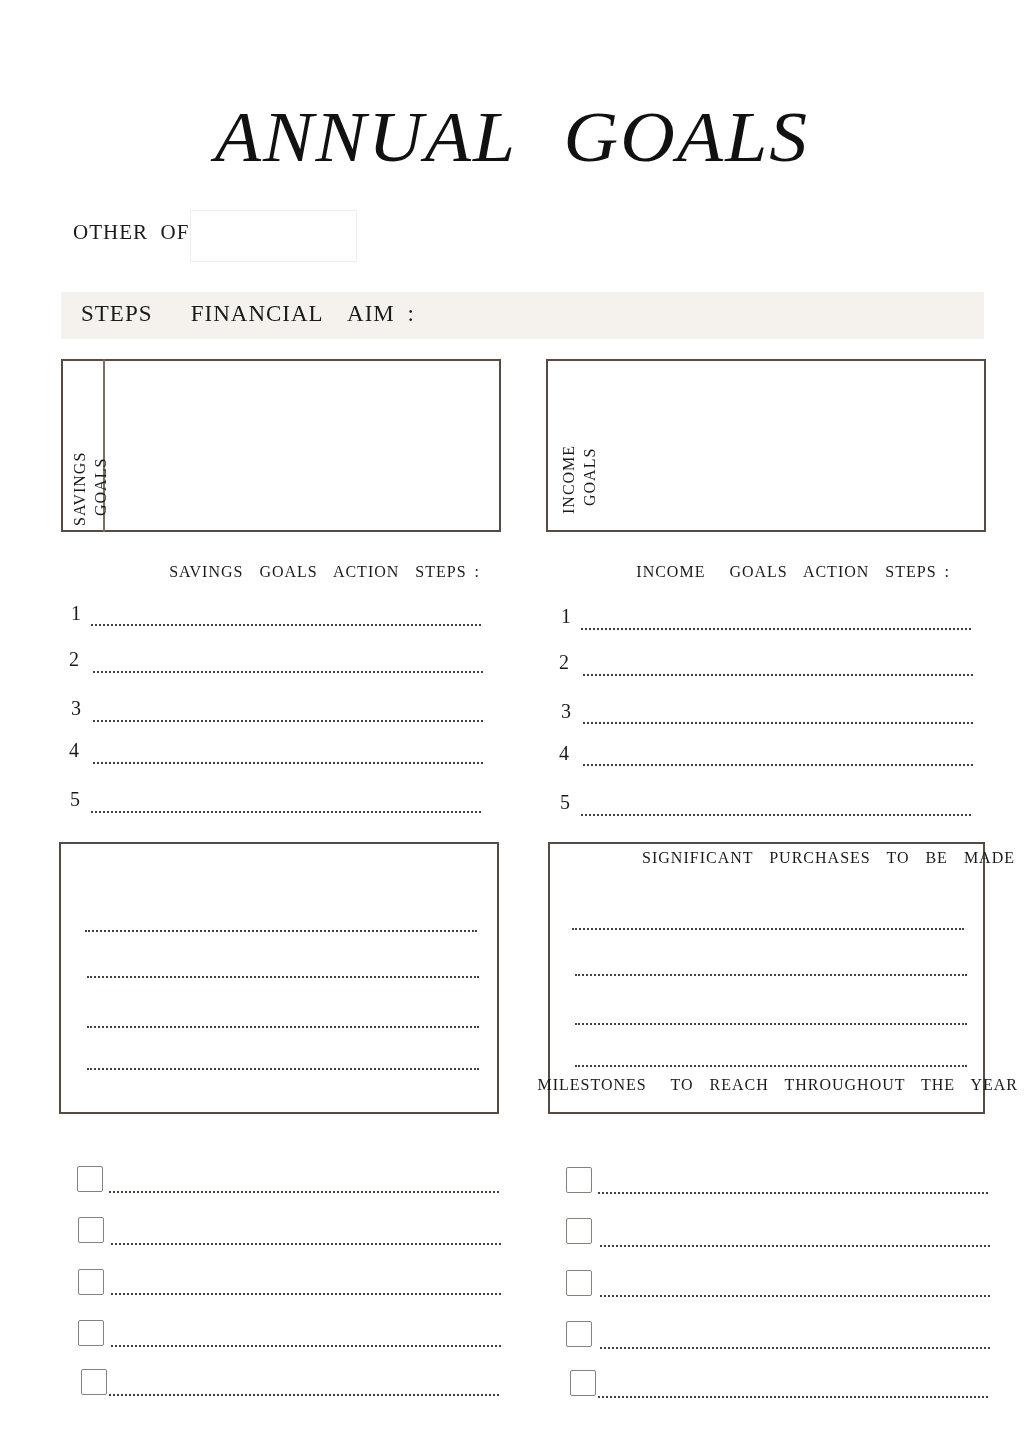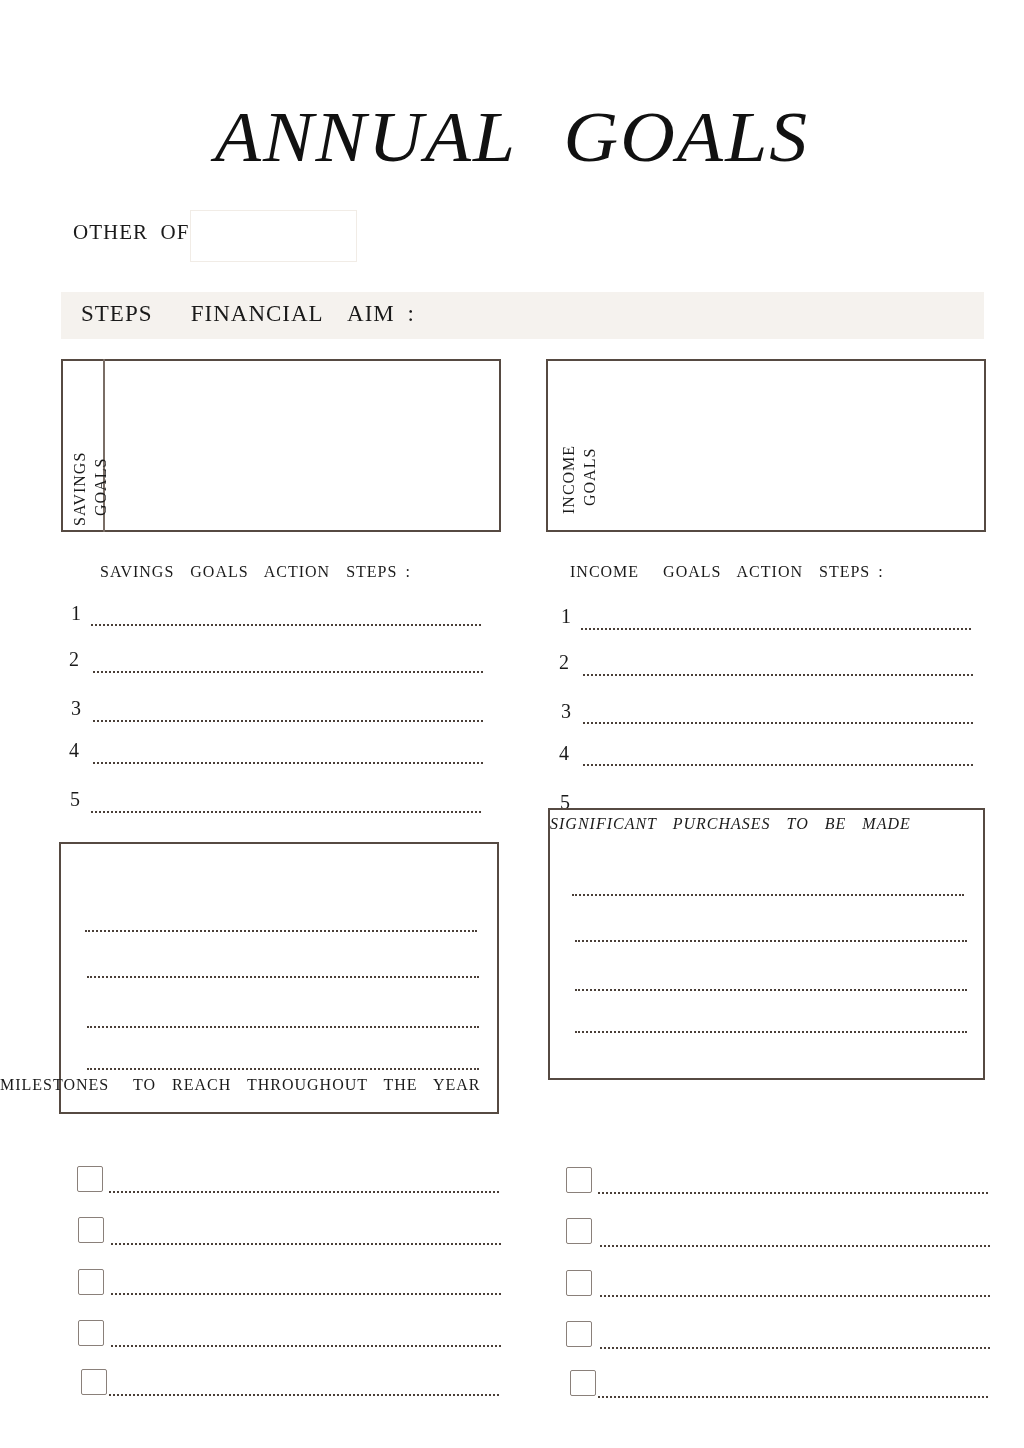--- a/index.html
+++ b/index.html
@@ -10,21 +10,21 @@
            font-family: "Liberation Serif", "DejaVu Serif", serif; font-style: italic;
            font-size: 72px; letter-spacing: 2px; color: #111; transform: scaleX(1.05); }
   .title span { margin: 0 22px; }
   .year-label { left: 73px; top: 220px; font-size: 21px; letter-spacing: 1px; }
   .year-box { left: 190px; top: 210px; width: 165px; height: 50px; border: 1px solid #f1ece6; background: #fff; }
   .aim-bar { left: 61px; top: 292px; width: 923px; height: 47px; background: #f5f2ee; }
   .aim-label { position: absolute; left: 20px; top: 9px; font-size: 23px; letter-spacing: 1px; word-spacing: 6px; }
   .goal-box { border: 2px solid #564a42; background: #fff; box-sizing: border-box; }
   .vdiv { border-left: 2px solid #7a6e66; }
   .vlabel { transform: rotate(-90deg); transform-origin: left top; white-space: nowrap; font-size: 16px; letter-spacing: 1px; line-height: 21px; }
-  .sec-heading { font-size: 16px; letter-spacing: 1px; word-spacing: 3px; text-align: left; }
+  .sec-heading { font-size: 16px; letter-spacing: 1px; word-spacing: 3px; text-align: right; }
   .num { font-size: 20px; }
   .dots { border-bottom: 2px dotted #4a3f38; height: 0; }
   .cbox { width: 24px; height: 24px; border: 1.5px solid #8a807a; border-radius: 2px; box-sizing: border-box; background: #fff; }
 </style>
 </head>
 <body>
 
 <div class="abs title">
   <span>ANNUAL</span><span>GOALS</span>
 </div>
@@ -77,21 +77,21 @@
 <div class="abs num" style="left:560px; top:791px;">5</div>
 <div class="abs dots" style="left:581px; top:814px; width:390px;"></div>
 
 <div class="abs goal-box" style="left:59px; top:842px; width:440px; height:272px;">
   <div class="abs dots" style="left:24px; top:86px; width:392px;"></div>
   <div class="abs dots" style="left:26px; top:132px; width:392px;"></div>
   <div class="abs dots" style="left:26px; top:182px; width:392px;"></div>
   <div class="abs dots" style="left:26px; top:224px; width:392px;"></div>
 </div>
 
-<div class="abs goal-box" style="left:548px; top:808px; width:437px; height:272px;font-style:italic;">
+<div class="abs goal-box" style="left:548px; top:842px; width:437px; height:272px;">
   <div class="abs sec-heading" style="left:0; width:465px; top:5px; white-space:pre;">SIGNIFICANT  PURCHASES  TO  BE  MADE</div>
   <div class="abs dots" style="left:22px; top:84px; width:392px;"></div>
   <div class="abs dots" style="left:25px; top:130px; width:392px;"></div>
   <div class="abs dots" style="left:25px; top:179px; width:392px;"></div>
   <div class="abs dots" style="left:25px; top:221px; width:392px;"></div>
 </div>
 
 <div class="abs sec-heading" style="left:0; width:1018px; top:1076px; white-space:pre;">MILESTONES   TO  REACH  THROUGHOUT  THE  YEAR</div>
 
 <div class="abs cbox" style="left:77px; top:1166px; width:26px; height:26px;"></div>

